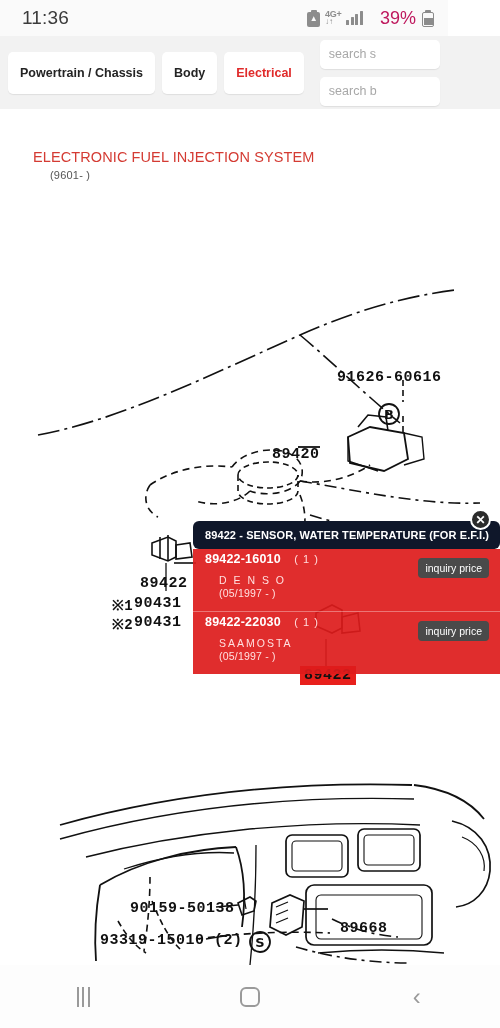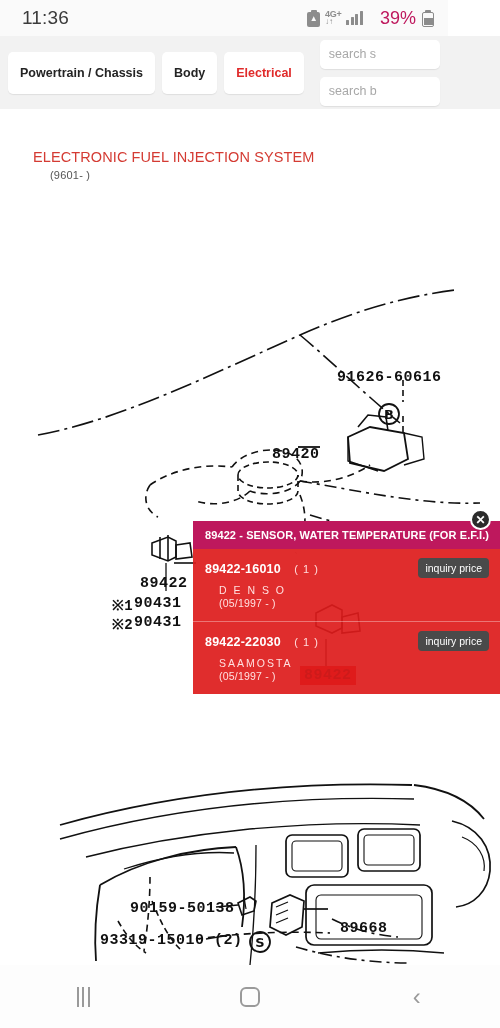--- a/index.html
+++ b/index.html
@@ -107,26 +107,26 @@
   .dlabel.sm { font-size: 14px; }
   .dlabel.hl {
     background: #e8201c; color: #111; padding: 1px 4px;
   }
 
   
   .popup {
     position: absolute; left: 193px; top: 521px; width: 307px;
   }
   .popup-head {
-    background: #be185d; color: #ffffff;
+    background: #0f172a; color: #ffffff;
     font-size: 11px; font-weight: bold; letter-spacing: .1px;
-    padding: 8px 4px 8px 12px; white-space: nowrap; overflow: hidden;
+    padding: 8px 4px 8px 12px; white-space: nowrap; overflow: hidden; border-radius: 6px;
   }
   .popup-body { background: rgba(221,27,27,.92); }
-  .prow { position: relative; padding: 10px 12px 12px 12px; }
+  .prow { position: relative; padding: 0 12px 12px 12px; }
   .prow + .prow { border-top: 1px solid rgba(255,255,255,.35); }
   .pnum {
     display: inline-block;
     font-size: 12.5px; font-weight: bold; color: #ffffff; letter-spacing: .2px;
   }
   .pqty {
     display: inline-block; margin-left: 9px;
     font-size: 11px; color: #ffdcdc; letter-spacing: 1px;
   }
   .pbrand {

